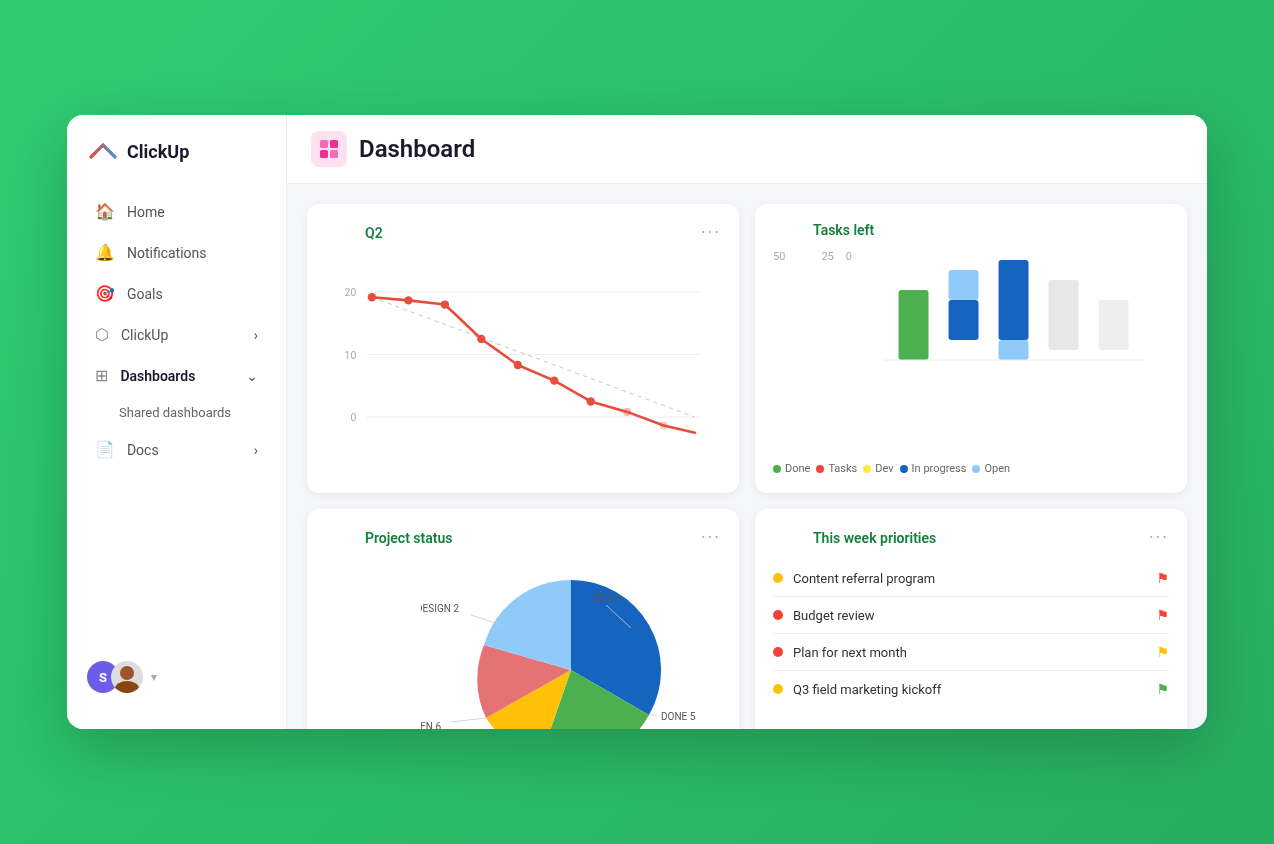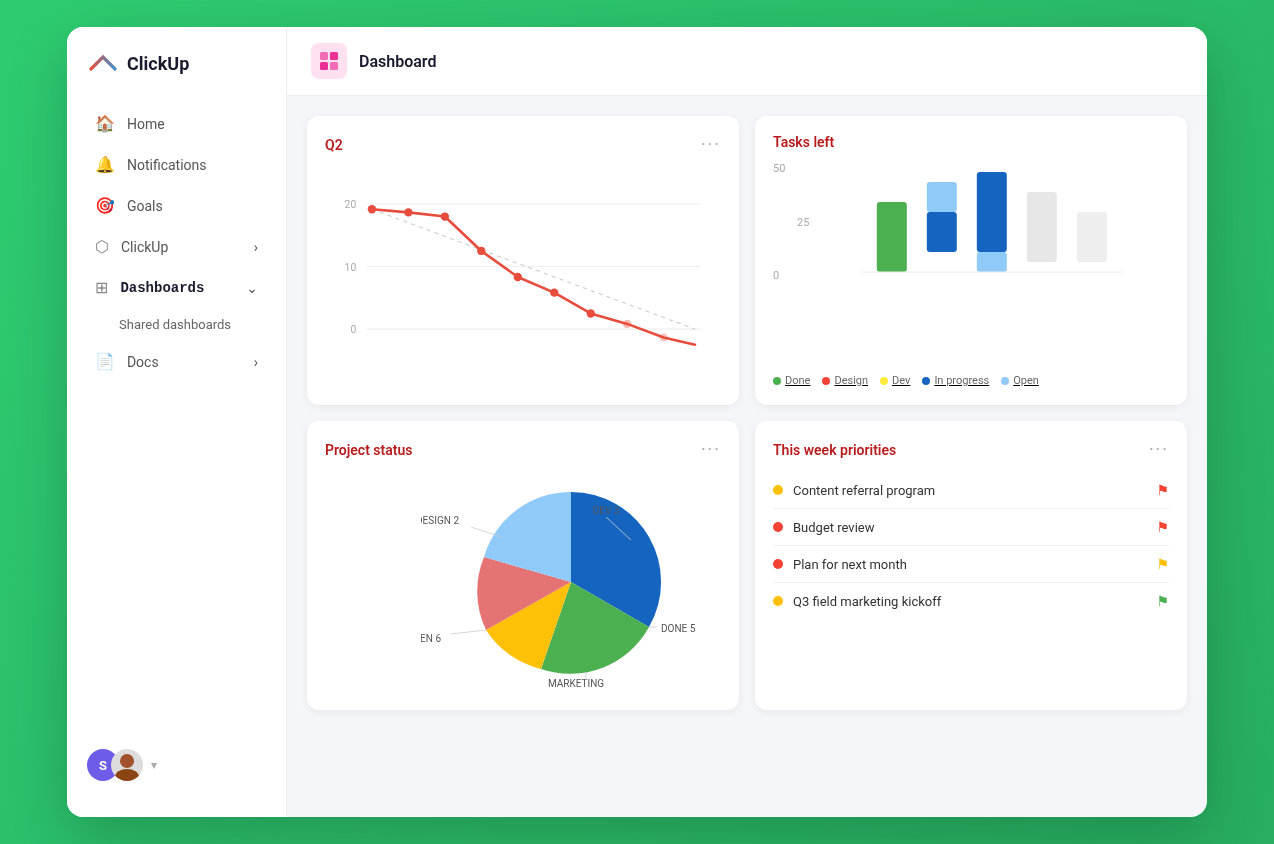--- a/index.html
+++ b/index.html
@@ -8,21 +8,21 @@
       background: linear-gradient(135deg, #2ecc71 0%, #27ae60 100%);
       width: 1274px;
       height: 844px;
       overflow: hidden;
       display: flex;
       align-items: center;
       justify-content: center;
     }
     .main-container {
       width: 1140px;
-      height: 790px;
+      height: 614px;
       background: #f5f6fa;
       border-radius: 16px;
       display: flex;
       overflow: hidden;
       box-shadow: 0 20px 60px rgba(0,0,0,0.2);
     }
     
     .sidebar {
       width: 220px;
       background: #fff;
@@ -75,21 +75,20 @@
       padding: 8px 20px 8px 44px;
       color: #666;
       font-size: 13px;
       cursor: pointer;
       margin: 1px 8px;
       border-radius: 6px;
     }
     .dashboards-label {
       font-weight: 600;
       color: #1a1a2e;
-      font-family: Liberation Mono, monospace;
     }
     .sidebar-bottom {
       margin-top: auto;
       padding: 16px 20px;
       display: flex;
       align-items: center;
       gap: 8px;
     }
     .avatar-group { display: flex; align-items: center; }
     .avatar-s {
@@ -131,21 +130,21 @@
       width: 36px;
       height: 36px;
       background: #ffe0f0;
       border-radius: 8px;
       display: flex;
       align-items: center;
       justify-content: center;
       font-size: 18px;
     }
     .topbar-title {
-      font-size: 16px;
+      font-size: 24px;
       font-weight: 600;
       color: #1a1a2e;
     }
     .content-area {
       flex: 1;
       padding: 20px;
       display: grid;
       grid-template-columns: 1fr 1fr;
       grid-template-rows: 1fr 1fr;
       gap: 16px;
@@ -161,21 +160,22 @@
     }
     .card-header {
       display: flex;
       justify-content: space-between;
       align-items: center;
       margin-bottom: 12px;
     }
     .card-title {
       font-size: 14px;
       font-weight: 600;
-      color: #b91c1c;
+      color: #15803d;
+      margin-left: 40px;
     }
     .more-dots {
       color: #aaa;
       font-size: 18px;
       cursor: pointer;
       letter-spacing: 2px;
     }
     
     .chart-area {
       flex: 1;
@@ -184,24 +184,23 @@
     .chart-svg {
       width: 100%;
       height: 100%;
     }
     .chart-label {
       font-size: 10px;
       fill: #aaa;
     }
     .bar-legend {
       display: flex;
-      gap: 12px;
+      gap: 6px;
       flex-wrap: wrap;
       margin-top: 8px;
-      text-decoration: underline;
     }
     .legend-item {
       display: flex;
       align-items: center;
       gap: 4px;
       font-size: 11px;
       color: #666;
     }
     .legend-dot {
       width: 8px;
@@ -364,21 +363,21 @@
               <circle cx="325" cy="148" r="4" fill="#e74c3c" opacity="0.3"></circle>
             </svg>
           </div>
         </div>
 
         <div class="card">
           <div class="card-header">
             <span class="card-title">Tasks left</span>
           </div>
           <div style="display:flex; align-items:flex-start; flex:1; gap:16px;">
-            <div style="display:flex; flex-direction:column; justify-content:space-between; height:120px;">
+            <div style="display:flex; flex-direction:row; justify-content:flex-start; height:120px;gap:12px;">
               <span style="font-size:11px;color:#aaa;">50</span>
               <span style="font-size:11px;color:#aaa;margin-left:24px;">25</span>
               <span style="font-size:11px;color:#aaa;">0</span>
             </div>
             <div style="flex:1; height:120px; position:relative;">
               <svg viewBox="0 0 280 120" width="100%" height="100%">
 
                 <rect x="20" y="40" width="30" height="70" fill="#4caf50" rx="3"></rect>
 
                 <rect x="70" y="20" width="30" height="30" fill="#90caf9" rx="3"></rect>
@@ -395,21 +394,21 @@
               </svg>
             </div>
           </div>
           <div class="bar-legend">
             <div class="legend-item">
               <div class="legend-dot" style="background:#4caf50;"></div>
               <span>Done</span>
             </div>
             <div class="legend-item">
               <div class="legend-dot" style="background:#f44336;"></div>
-              <span>Design</span>
+              <span>Tasks</span>
             </div>
             <div class="legend-item">
               <div class="legend-dot" style="background:#ffeb3b;"></div>
               <span>Dev</span>
             </div>
             <div class="legend-item">
               <div class="legend-dot" style="background:#1565c0;"></div>
               <span>In progress</span>
             </div>
             <div class="legend-item">

